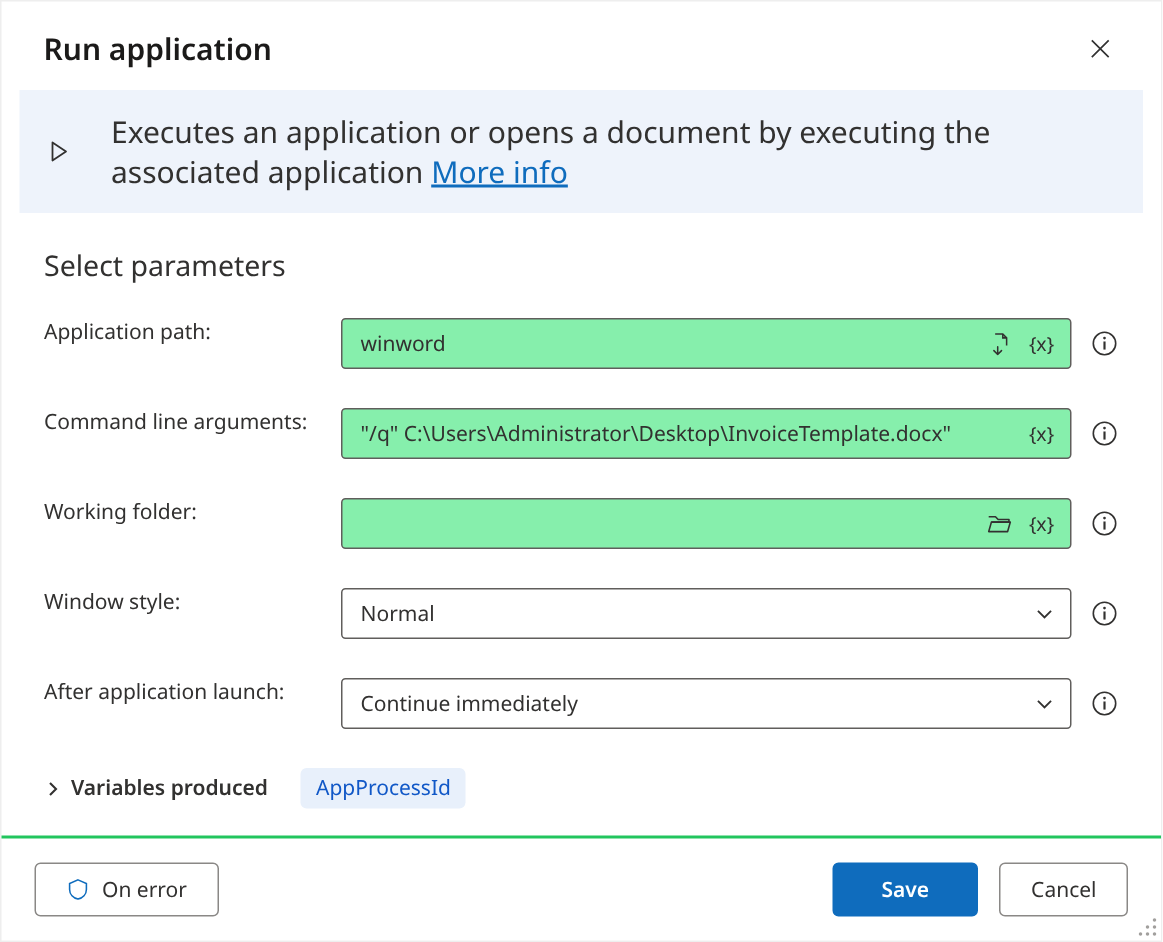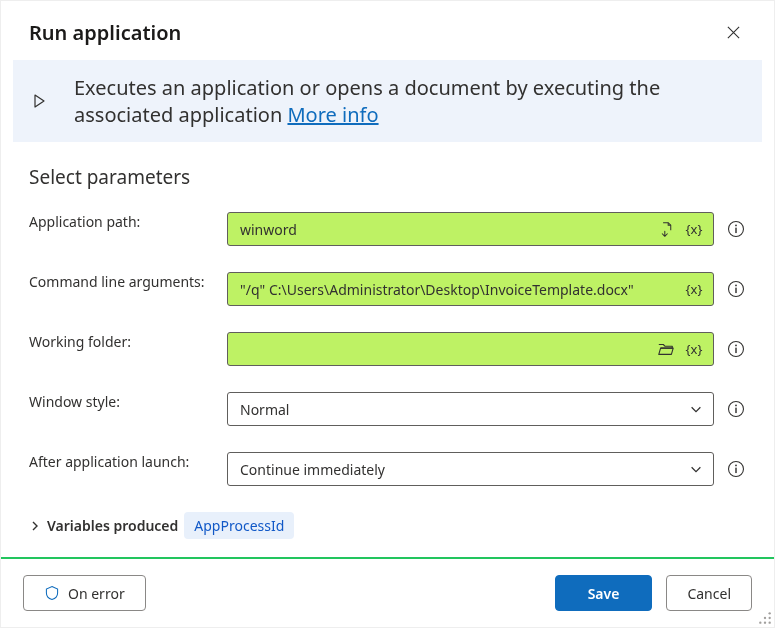--- a/index.html
+++ b/index.html
@@ -78,21 +78,21 @@
     gap: 12px;
   }
   .field {
     flex: 1;
     height: 34px;
     border: 1px solid #605e5c;
     border-radius: 3px;
     display: flex;
     align-items: center;
     padding: 0 8px 0 10px;
-    background: #bef264;
+    background: #86efac;
   }
   .field input {
     flex: 1;
     border: none;
     outline: none;
     font-size: 14px;
     font-family: inherit;
     color: #323130;
     background: transparent;
     height: 100%;
@@ -127,21 +127,21 @@
   }
   .select .chev { color: #323130; }
   .info-icon {
     width: 20px; height: 20px; flex: none;
     display: flex; align-items: center; justify-content: center;
     color: #323130;
   }
   .vars-row {
     display: flex;
     align-items: center;
-    gap: 6px;
+    gap: 22px;
     margin-top: 2px;
     margin-bottom: 10px;
     text-align: center;
   }
   .expander {
     display: flex;
     align-items: center;
     gap: 6px;
     cursor: pointer;
     font-weight: 600;

